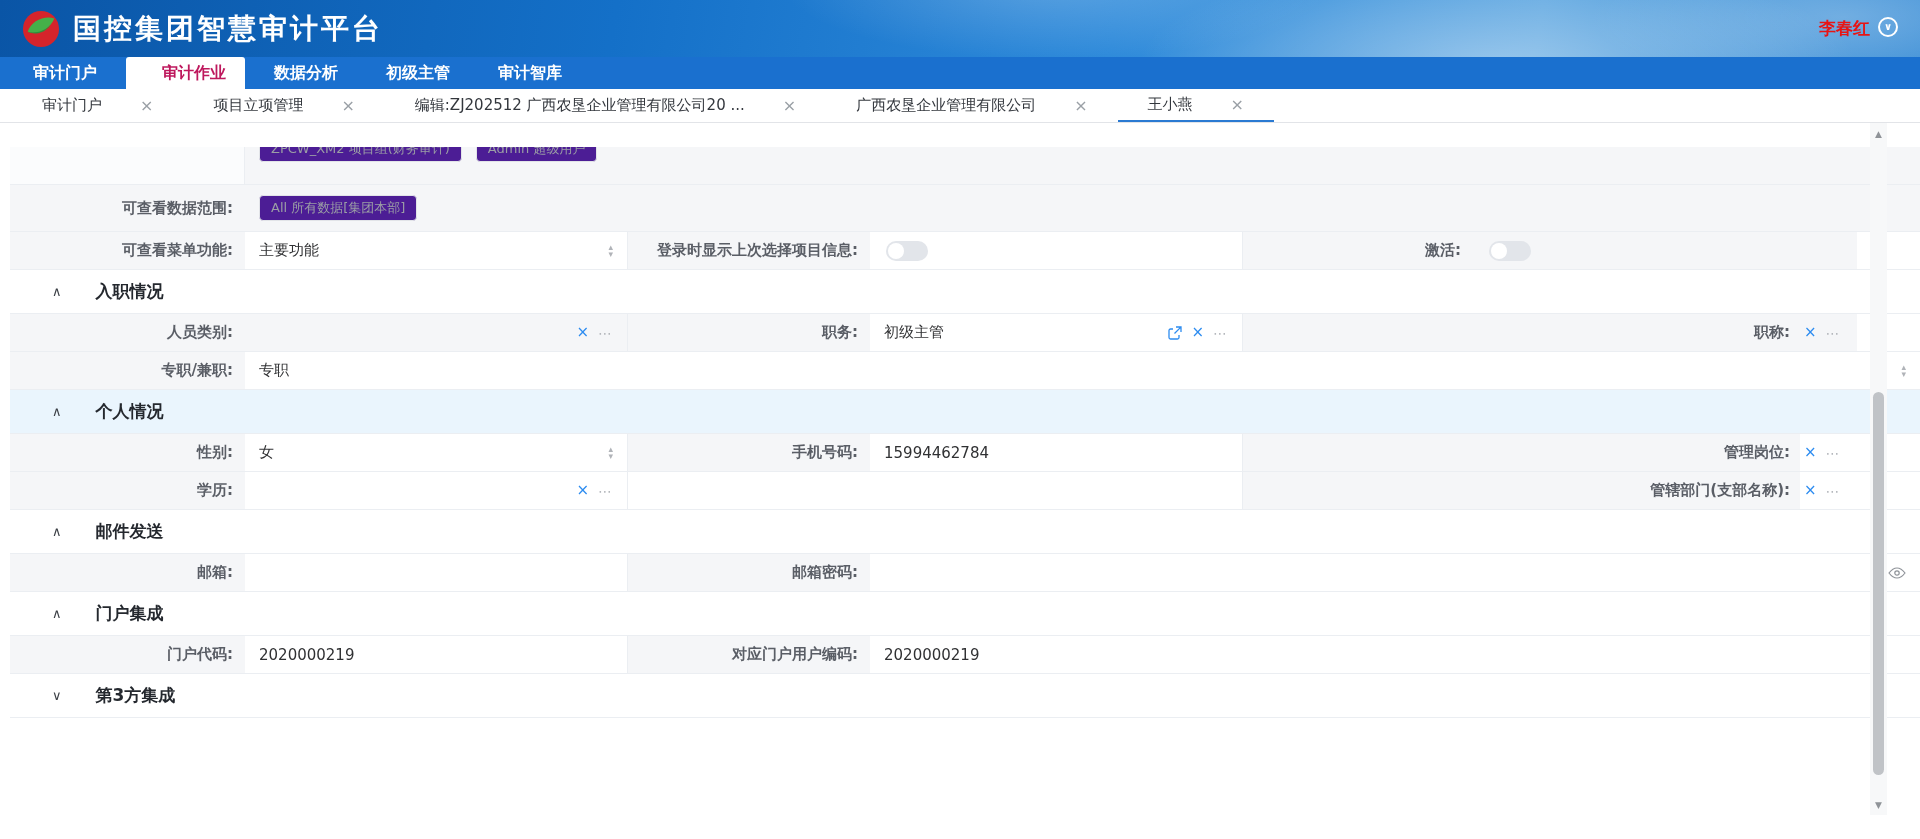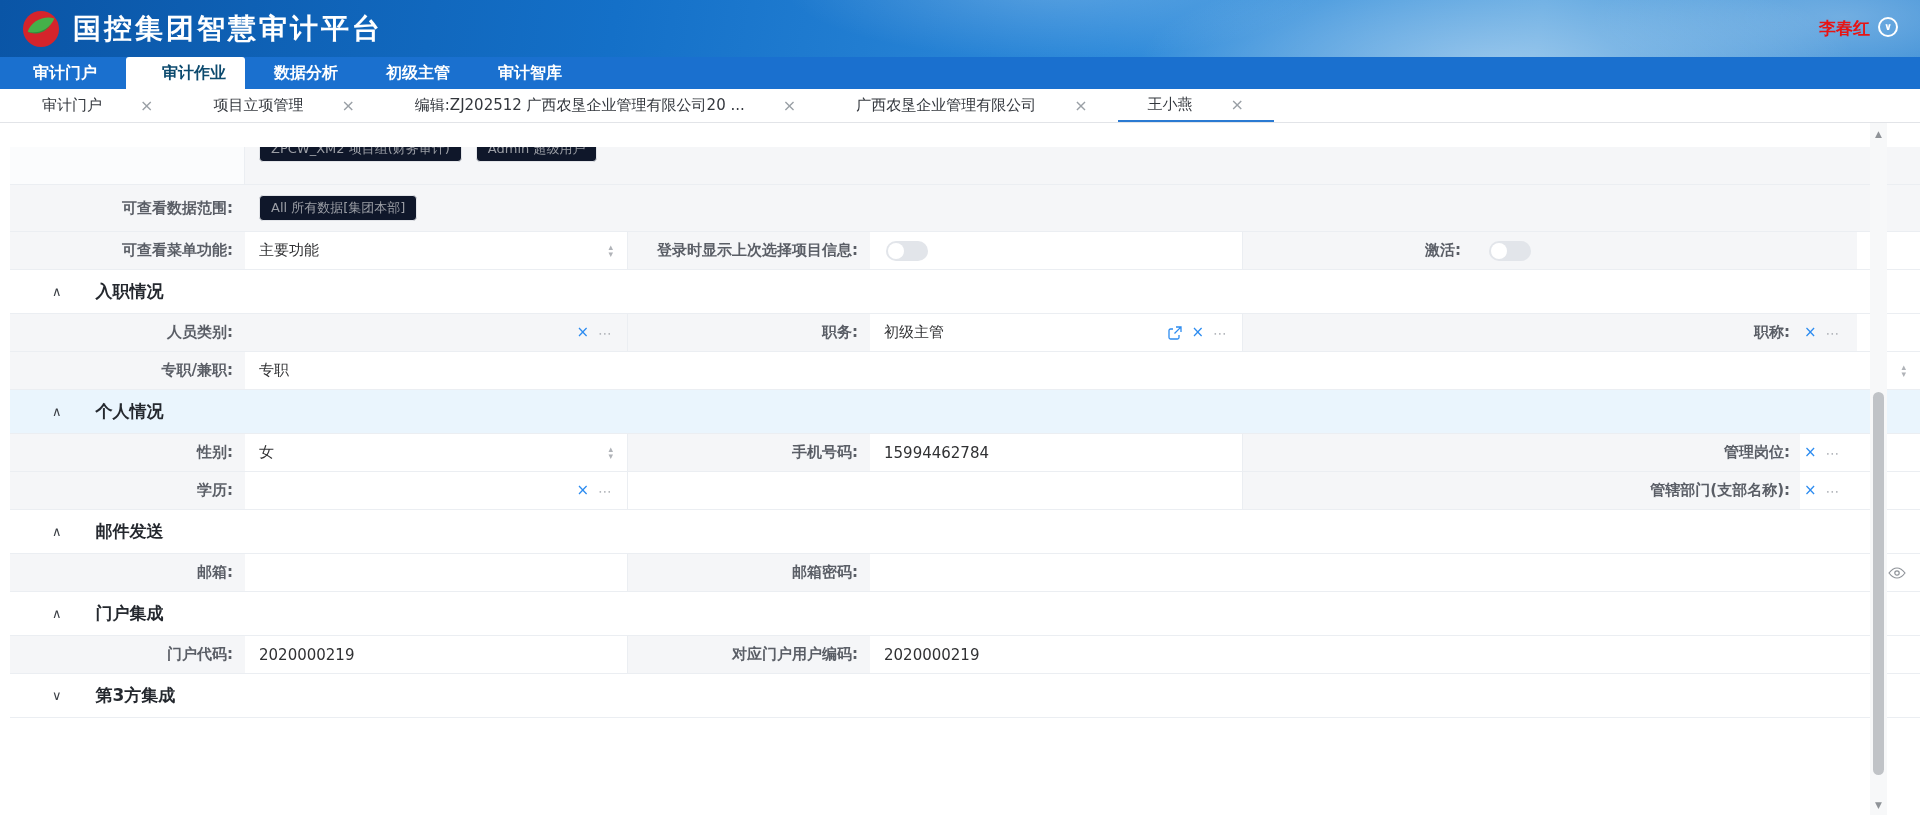--- a/index.html
+++ b/index.html
@@ -24,21 +24,21 @@
   .user-chev {
     width:20px; height:20px; border:2px solid #fff; border-radius:50%;
     color:#fff; font-size:10px; line-height:16px; text-align:center; font-weight:bold;
   }
   
   .nav { height:32px; background:#1a70cf; display:flex; padding-left:14px; }
   .ntab {
     color:#fff; font-weight:bold; font-size:16px; line-height:32px;
     padding:0 19px; margin-right:10px; cursor:pointer; white-space:nowrap;
   }
-  .ntab.active { background:#fff; color:#0c4a6e; border-radius:3px 3px 0 0;padding-left:36px; }
+  .ntab.active { background:#fff; color:#be185d; border-radius:3px 3px 0 0;padding-left:36px; }
   
   .subtabs { height:34px; background:#fff; border-bottom:1px solid #e2e4e8; display:flex; padding-left:12px; }
   .stab {
     display:flex; align-items:center; padding:0 30px; font-size:15px; color:#33373d;
     cursor:pointer; white-space:nowrap;
   }
   .stab.active { border-bottom:2px solid #2a7ad2; }
   .stab .tclose { margin-left:38px; color:#9aa0a6; font-size:16px; line-height:1; }
   
   .content { position:relative; height:716px; background:#fff; }
@@ -54,21 +54,21 @@
   .c1 { width:618px; display:flex; flex:none; border-right:1px solid #ebeef2; }
   .c2 { width:615px; display:flex; flex:none; border-right:1px solid #ebeef2; }
   .c3 { width:614px; display:flex; flex:none; }
   .lb3 { flex:1; background:#f5f6f8; display:flex; align-items:center; justify-content:flex-end;
          font-weight:bold; color:#5a5e66; padding-right:10px; min-width:0; }
   .iz { width:57px; display:flex; align-items:center; gap:9px; padding-left:4px; flex:none; }
   .muted { color:#a6a9ae; }
   .roval { color:#9ca0a6; font-size:14px; }
   .inp { border:none; outline:none; background:transparent; font:inherit; color:#303133; flex:1; min-width:0; padding:0; }
   .tagpill {
-    background:#0f172a; border:1px solid #e2e4e8; color:#9b9ea5; border-radius:4px;
+    background:#4c1d95; border:1px solid #e2e4e8; color:#9b9ea5; border-radius:4px;
     padding:4px 11px; font-size:13px; white-space:nowrap; line-height:1.2;
   }
   .cliprow { height:22px; overflow:hidden; }
   .cliprow .lbw { width:235px; background:#fbfcfd; border-right:1px solid #ebeef2; flex:none; }
   .cliprow .vl { align-items:flex-start; gap:14px; }
   .cliprow .tagpill { margin-top:-11px; }
   .tall { min-height:47px; }
   .toggle {
     width:42px; height:20px; border-radius:10px; background:#e2e5ea; position:relative;
     flex:none; cursor:pointer; margin-left:2px;

